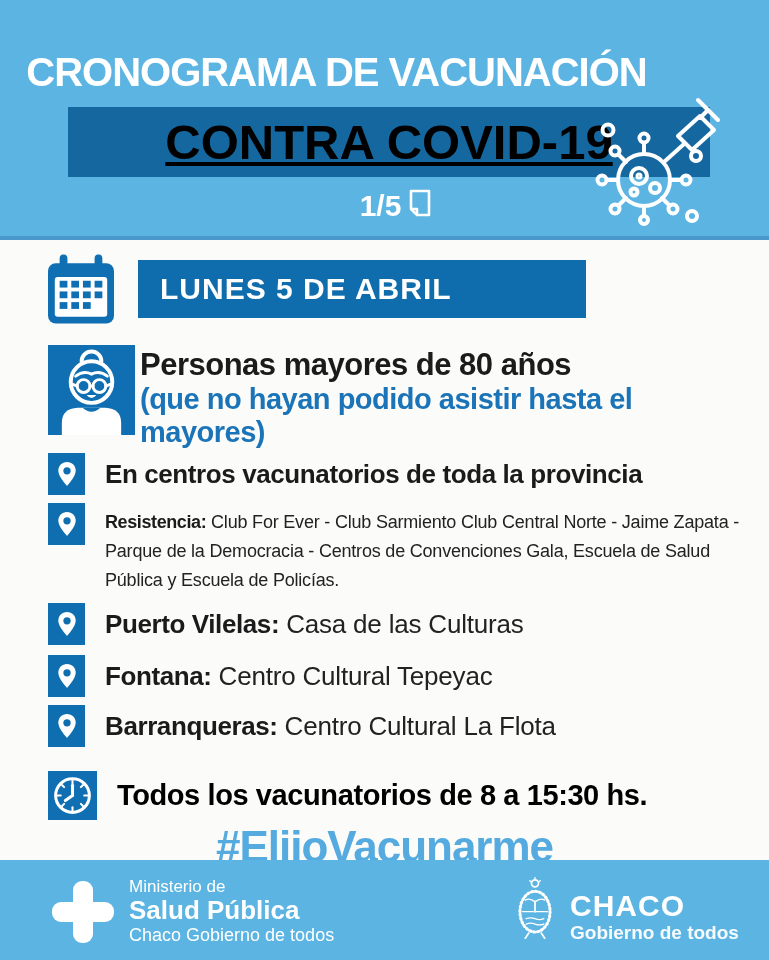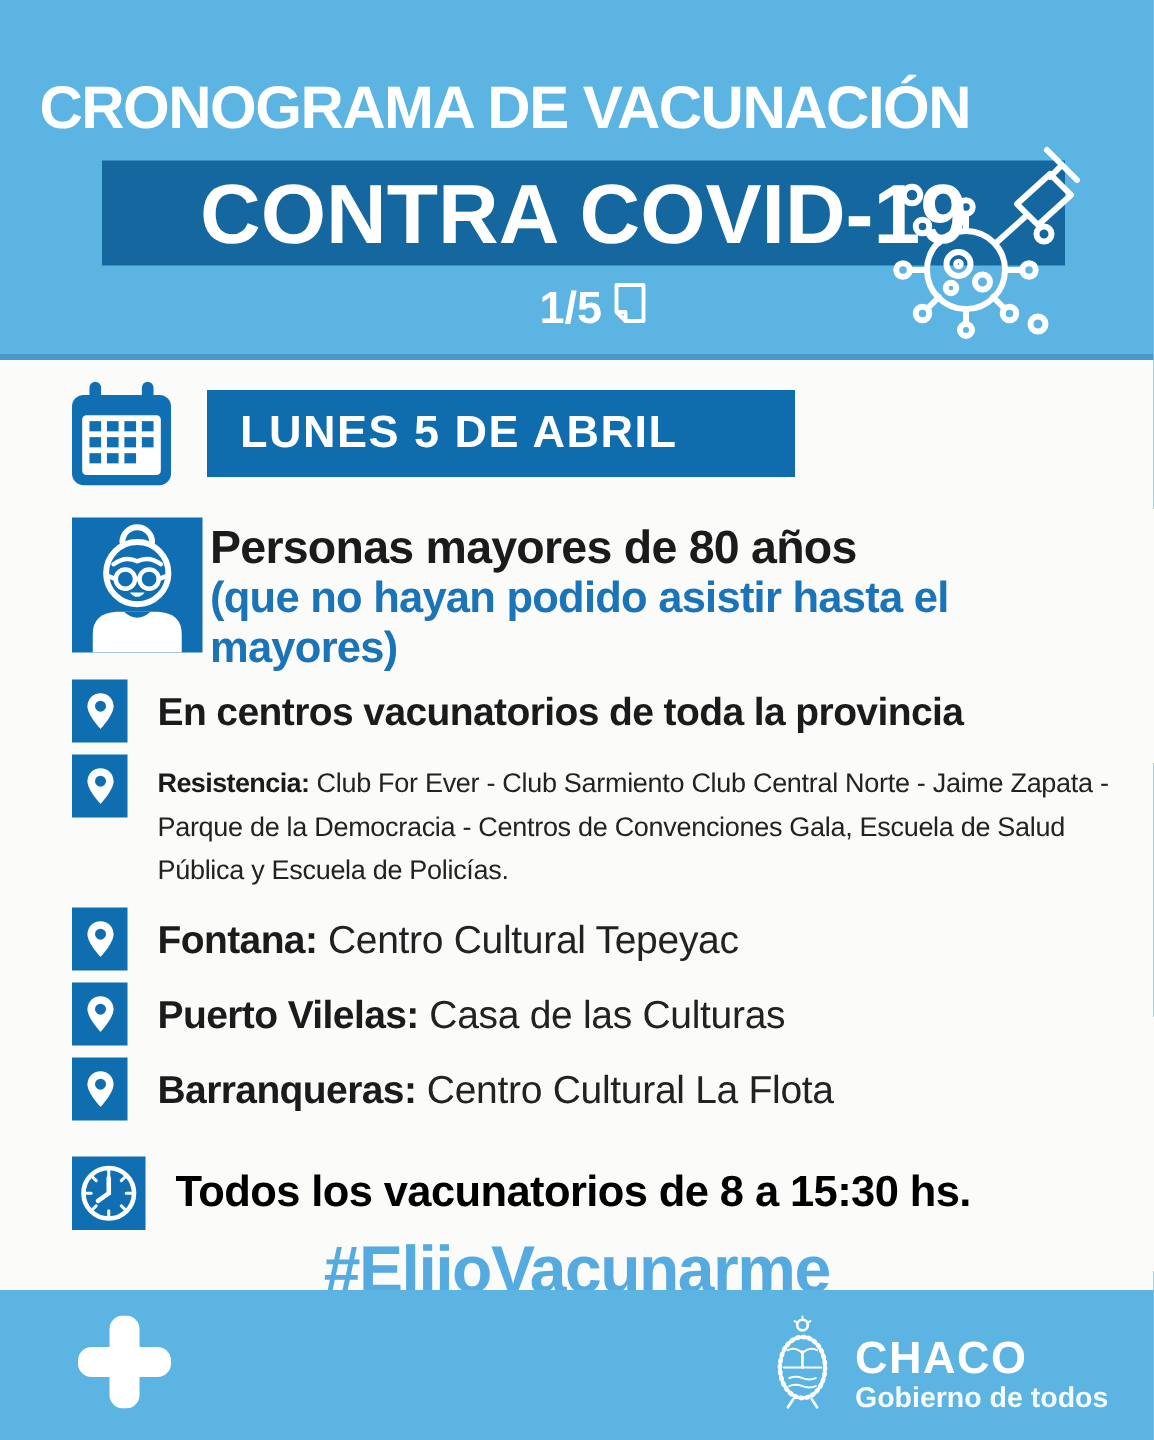--- a/index.html
+++ b/index.html
@@ -18,41 +18,41 @@
   .main-title{
     position:absolute;top:50px;left:0;width:673px;
     text-align:center;color:#ffffff;font-weight:bold;
     font-size:40px;letter-spacing:-1px;white-space:nowrap;
   }
   .covid-banner{
     position:absolute;top:107px;left:68px;width:642px;height:70px;
     background:#14689f;display:flex;align-items:center;justify-content:center;
   }
   .covid-banner-text{
-    color:#ffffff;font-weight:bold;font-size:56px;letter-spacing:0px;white-space:nowrap;
+    color:#000000;font-weight:bold;font-size:49px;letter-spacing:0px;white-space:nowrap;text-decoration:underline;
   }
   .virus-icon{position:absolute;top:96px;left:592px;width:130px;height:130px;}
   .page-indicator{
     position:absolute;top:184px;left:12px;width:769px;height:44px;
     display:flex;align-items:center;justify-content:center;gap:6px;
     color:#ffffff;font-weight:bold;font-size:30px;
   }
   .header-sep{position:absolute;top:236px;left:0;width:769px;height:4px;background:#4a97cb;}
 
   
   .panel{
     position:absolute;top:240px;left:0;width:769px;height:620px;
     background:#fbfbf9;padding:0;box-sizing:border-box;
   }
   .row{display:flex;align-items:center;margin-left:48px;}
 
   .date-row{margin-top:13px;height:72px;align-items:center;}
   .calendar-icon{width:66px;height:71px;flex:0 0 auto;}
   .date-banner{
-    margin-left:24px;width:392px;height:58px;background:#106dad;
+    margin-left:24px;width:448px;height:58px;background:#106dad;
     display:flex;align-items:center;padding-left:22px;box-sizing:border-box;
   }
   .date-banner-text{color:#ffffff;font-weight:bold;font-size:30px;letter-spacing:1px;white-space:nowrap;}
 
   .audience-row{margin-top:20px;align-items:flex-start;}
   .person-badge{
     width:87px;height:90px;background:#0f6fb2;flex:0 0 auto;
     display:flex;align-items:flex-end;justify-content:center;overflow:hidden;
   }
   .audience-text{margin-left:5px;padding-top:2px;}
@@ -232,43 +232,43 @@
             <path d="M12,2 C6.5,2 2.5,6.2 2.5,11.5 C2.5,18 12,28 12,28 C12,28 21.5,18 21.5,11.5 C21.5,6.2 17.5,2 12,2 Z" fill="#ffffff"></path>
             <circle cx="12" cy="11.5" r="4" fill="#0f6eb0"></circle>
           </svg>
       </span>
       <div class="loc-text">
         <span class="loc-prefix">Resistencia:</span>
         <span>Club For Ever - Club Sarmiento Club Central Norte - Jaime Zapata - Parque de la Democracia - Centros de Convenciones Gala, Escuela de Salud Pública y Escuela de Policías.</span>
       </div>
     </div>
 
+    <div class="row loc-row loc-single" style="margin-top:8px;">
+      <span class="pin-badge">
+        <svg width="22" height="28" viewBox="0 0 24 30">
+            <path d="M12,2 C6.5,2 2.5,6.2 2.5,11.5 C2.5,18 12,28 12,28 C12,28 21.5,18 21.5,11.5 C21.5,6.2 17.5,2 12,2 Z" fill="#ffffff"></path>
+            <circle cx="12" cy="11.5" r="4" fill="#0f6eb0"></circle>
+          </svg>
+      </span>
+      <div class="loc-text">
+        <span class="loc-prefix">Puerto Vilelas:</span>
+        <span>Casa de las Culturas</span>
+      </div>
+    </div>
+
     <div class="row loc-row loc-single" style="margin-top:10px;">
       <span class="pin-badge">
         <svg width="22" height="28" viewBox="0 0 24 30">
             <path d="M12,2 C6.5,2 2.5,6.2 2.5,11.5 C2.5,18 12,28 12,28 C12,28 21.5,18 21.5,11.5 C21.5,6.2 17.5,2 12,2 Z" fill="#ffffff"></path>
             <circle cx="12" cy="11.5" r="4" fill="#0f6eb0"></circle>
           </svg>
       </span>
       <div class="loc-text">
         <span class="loc-prefix">Fontana:</span>
         <span>Centro Cultural Tepeyac</span>
-      </div>
-    </div>
-
-    <div class="row loc-row loc-single" style="margin-top:8px;">
-      <span class="pin-badge">
-        <svg width="22" height="28" viewBox="0 0 24 30">
-            <path d="M12,2 C6.5,2 2.5,6.2 2.5,11.5 C2.5,18 12,28 12,28 C12,28 21.5,18 21.5,11.5 C21.5,6.2 17.5,2 12,2 Z" fill="#ffffff"></path>
-            <circle cx="12" cy="11.5" r="4" fill="#0f6eb0"></circle>
-          </svg>
-      </span>
-      <div class="loc-text">
-        <span class="loc-prefix">Puerto Vilelas:</span>
-        <span>Casa de las Culturas</span>
       </div>
     </div>
 
     <div class="row loc-row loc-single" style="margin-top:8px;">
       <span class="pin-badge">
         <svg width="22" height="28" viewBox="0 0 24 30">
             <path d="M12,2 C6.5,2 2.5,6.2 2.5,11.5 C2.5,18 12,28 12,28 C12,28 21.5,18 21.5,11.5 C21.5,6.2 17.5,2 12,2 Z" fill="#ffffff"></path>
             <circle cx="12" cy="11.5" r="4" fill="#0f6eb0"></circle>
           </svg>
       </span>
@@ -303,20 +303,25 @@
   </div>
 
   <div class="footer">
     <div class="ministry">
       <span class="cross-icon">
         <svg width="62" height="62" viewBox="0 0 62 62" fill="#ffffff">
           <rect x="0" y="21" width="62" height="20" rx="9"></rect>
           <rect x="21" y="0" width="20" height="62" rx="9"></rect>
         </svg>
       </span>
+      <div class="ministry-text">
+        <div class="ministry-l1">Ministerio de</div>
+        <div class="ministry-l2">Salud Pública</div>
+        <div class="ministry-l3">Chaco Gobierno de todos</div>
+      </div>
     </div>
 
     <div class="gov">
       <span class="crest-icon">
         <svg width="46" height="70" viewBox="0 0 52 72" fill="none" stroke="#ffffff" stroke-linecap="round">
           <circle cx="26" cy="7" r="4" stroke-width="2"></circle>
           <line x1="26" y1="0.5" x2="26" y2="2" stroke-width="1.5"></line>
           <line x1="20" y1="4" x2="21.5" y2="5" stroke-width="1.5"></line>
           <line x1="32" y1="4" x2="30.5" y2="5" stroke-width="1.5"></line>
           <ellipse cx="26" cy="39" rx="17" ry="23" stroke-width="3.5" stroke-dasharray="1.5 3"></ellipse>

